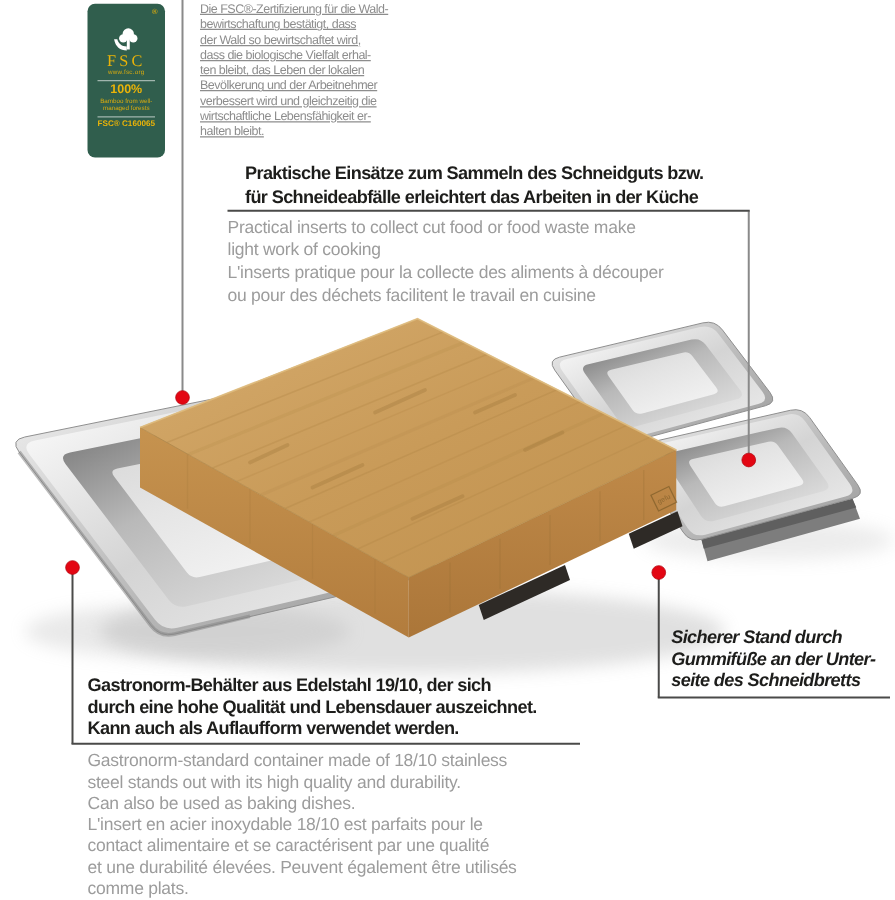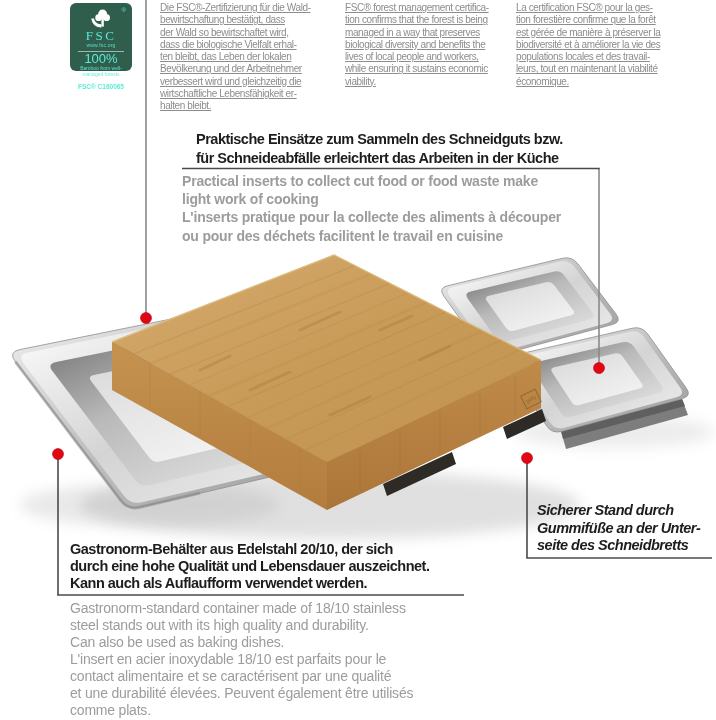--- a/index.html
+++ b/index.html
@@ -6,31 +6,31 @@
   .stage{position:relative;width:716px;height:720px;background:#ffffff;overflow:hidden;
          font-family:"Liberation Sans",sans-serif;}
   .abs{position:absolute;}
   .txt{position:absolute;white-space:pre-line;}
   .cert{font-size:10px;line-height:12.3px;letter-spacing:-0.4px;color:#8d8d8d;text-decoration:underline;}
   .h-de{font-weight:bold;color:#1d1d1b;letter-spacing:-0.5px;font-size:14.5px;}
   .h1{line-height:19px;margin-left:14px;}
   .h2{line-height:17.2px;}
   .h3{line-height:17.5px;font-style:italic;}
   .gray{color:#9c9c9c;letter-spacing:-0.2px;font-size:14px;}
-  .b1{line-height:18.2px;font-weight:bold;}
+  .b1{line-height:18.2px;}
   .b2{line-height:17px;}
   .b3{line-height:17.2px;}
   
-  .fsc{position:absolute;left:70px;top:3px;width:62px;height:68px;border-radius:6px;
-       color:#5eead4;text-align:center;box-sizing:border-box;padding-top:3px;}
+  .fsc{position:absolute;left:70px;top:3px;width:62px;height:123px;border-radius:6px;
+       color:#eab308;text-align:center;box-sizing:border-box;padding-top:16px;}
   .fsc .reg{position:absolute;top:4px;right:6px;font-size:6px;}
   .fsc .brand{font-family:"Liberation Serif",serif;font-size:13px;letter-spacing:2.5px;line-height:13px;margin-top:-2px;}
   .fsc .url{font-size:5px;line-height:6px;letter-spacing:0.2px;opacity:.9;}
   .fsc .sep{width:46px;height:1px;background:rgba(255,255,255,.55);margin:3px auto 2px auto;}
-  .fsc .pct{font-size:13px;font-weight:normal;line-height:9px;}
+  .fsc .pct{font-size:10px;font-weight:bold;line-height:9px;}
   .fsc .claim{font-size:5px;line-height:6px;opacity:.92;margin-top:2px;}
   .fsc .lic{font-size:6.5px;font-weight:bold;line-height:8px;margin-top:2px;}
   svg{display:block;}
 </style>
 </head>
 <body>
 
 <div class="stage">
 
   <svg class="abs" style="left:0;top:0;" width="716" height="720" viewBox="0 0 716 720" aria-hidden="true">
@@ -191,43 +191,29 @@
 
   <div class="txt cert" style="left:160px;top:2px;">Die FSC®-Zertifizierung für die Wald-
 bewirtschaftung bestätigt, dass
 der Wald so bewirtschaftet wird,
 dass die biologische Vielfalt erhal-
 ten bleibt, das Leben der lokalen
 Bevölkerung und der Arbeitnehmer
 verbessert wird und gleichzeitig die
 wirtschaftliche Lebensfähigkeit er-
 halten bleibt.</div>
-  <div class="txt cert" style="left:345px;top:2px;">FSC® forest management certifica-
-tion confirms that the forest is being
-managed in a way that preserves
-biological diversity and benefits the
-lives of local people and workers,
-while ensuring it sustains economic
-viability.</div>
-  <div class="txt cert" style="left:516px;top:2px;">La certification FSC® pour la ges-
-tion forestière confirme que la forêt
-est gérée de manière à préserver la
-biodiversité et à améliorer la vie des
-populations locales et des travail-
-leurs, tout en maintenant la viabilité
-économique.</div>
 
   <div class="txt h-de h1" style="left:182px;top:130px;">Praktische Einsätze zum Sammeln des Schneidguts bzw.
 für Schneideabfälle erleichtert das Arbeiten in der Küche</div>
   <div class="txt gray b1" style="left:182px;top:172px;">Practical inserts to collect cut food or food waste make
 light work of cooking
 L'inserts pratique pour la collecte des aliments à découper
 ou pour des déchets facilitent le travail en cuisine</div>
 
-  <div class="txt h-de h2" style="left:70px;top:541px;">Gastronorm-Behälter aus Edelstahl 20/10, der sich
+  <div class="txt h-de h2" style="left:70px;top:541px;">Gastronorm-Behälter aus Edelstahl 19/10, der sich
 durch eine hohe Qualität und Lebensdauer auszeichnet.
 Kann auch als Auflaufform verwendet werden.</div>
   <div class="txt gray b2" style="left:70px;top:600px;">Gastronorm-standard container made of 18/10 stainless
 steel stands out with its high quality and durability.
 Can also be used as baking dishes.
 L'insert en acier inoxydable 18/10 est parfaits pour le
 contact alimentaire et se caractérisent par une qualité
 et une durabilité élevées. Peuvent également être utilisés
 comme plats.</div>
 

